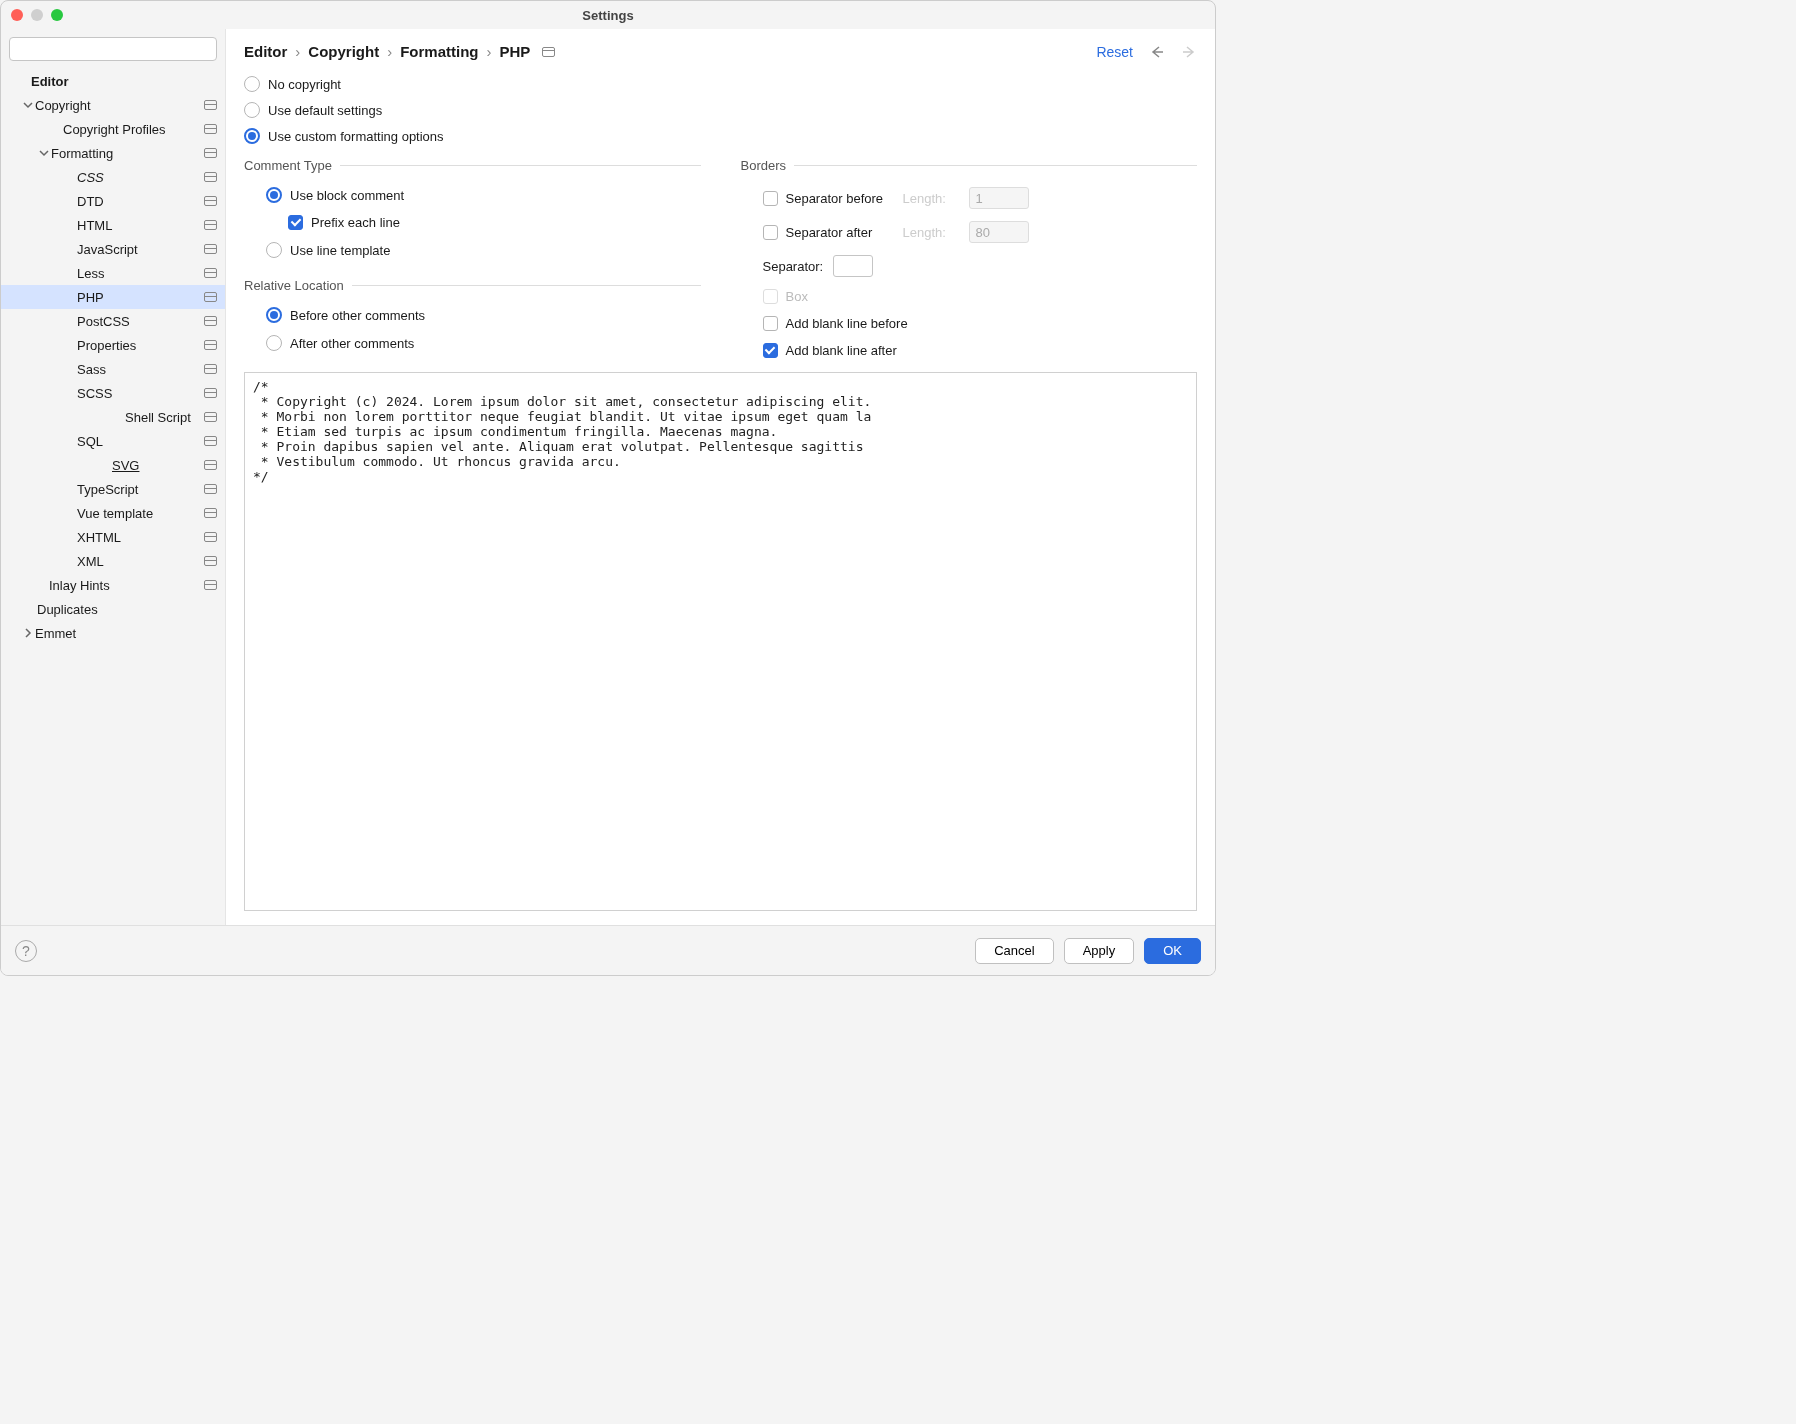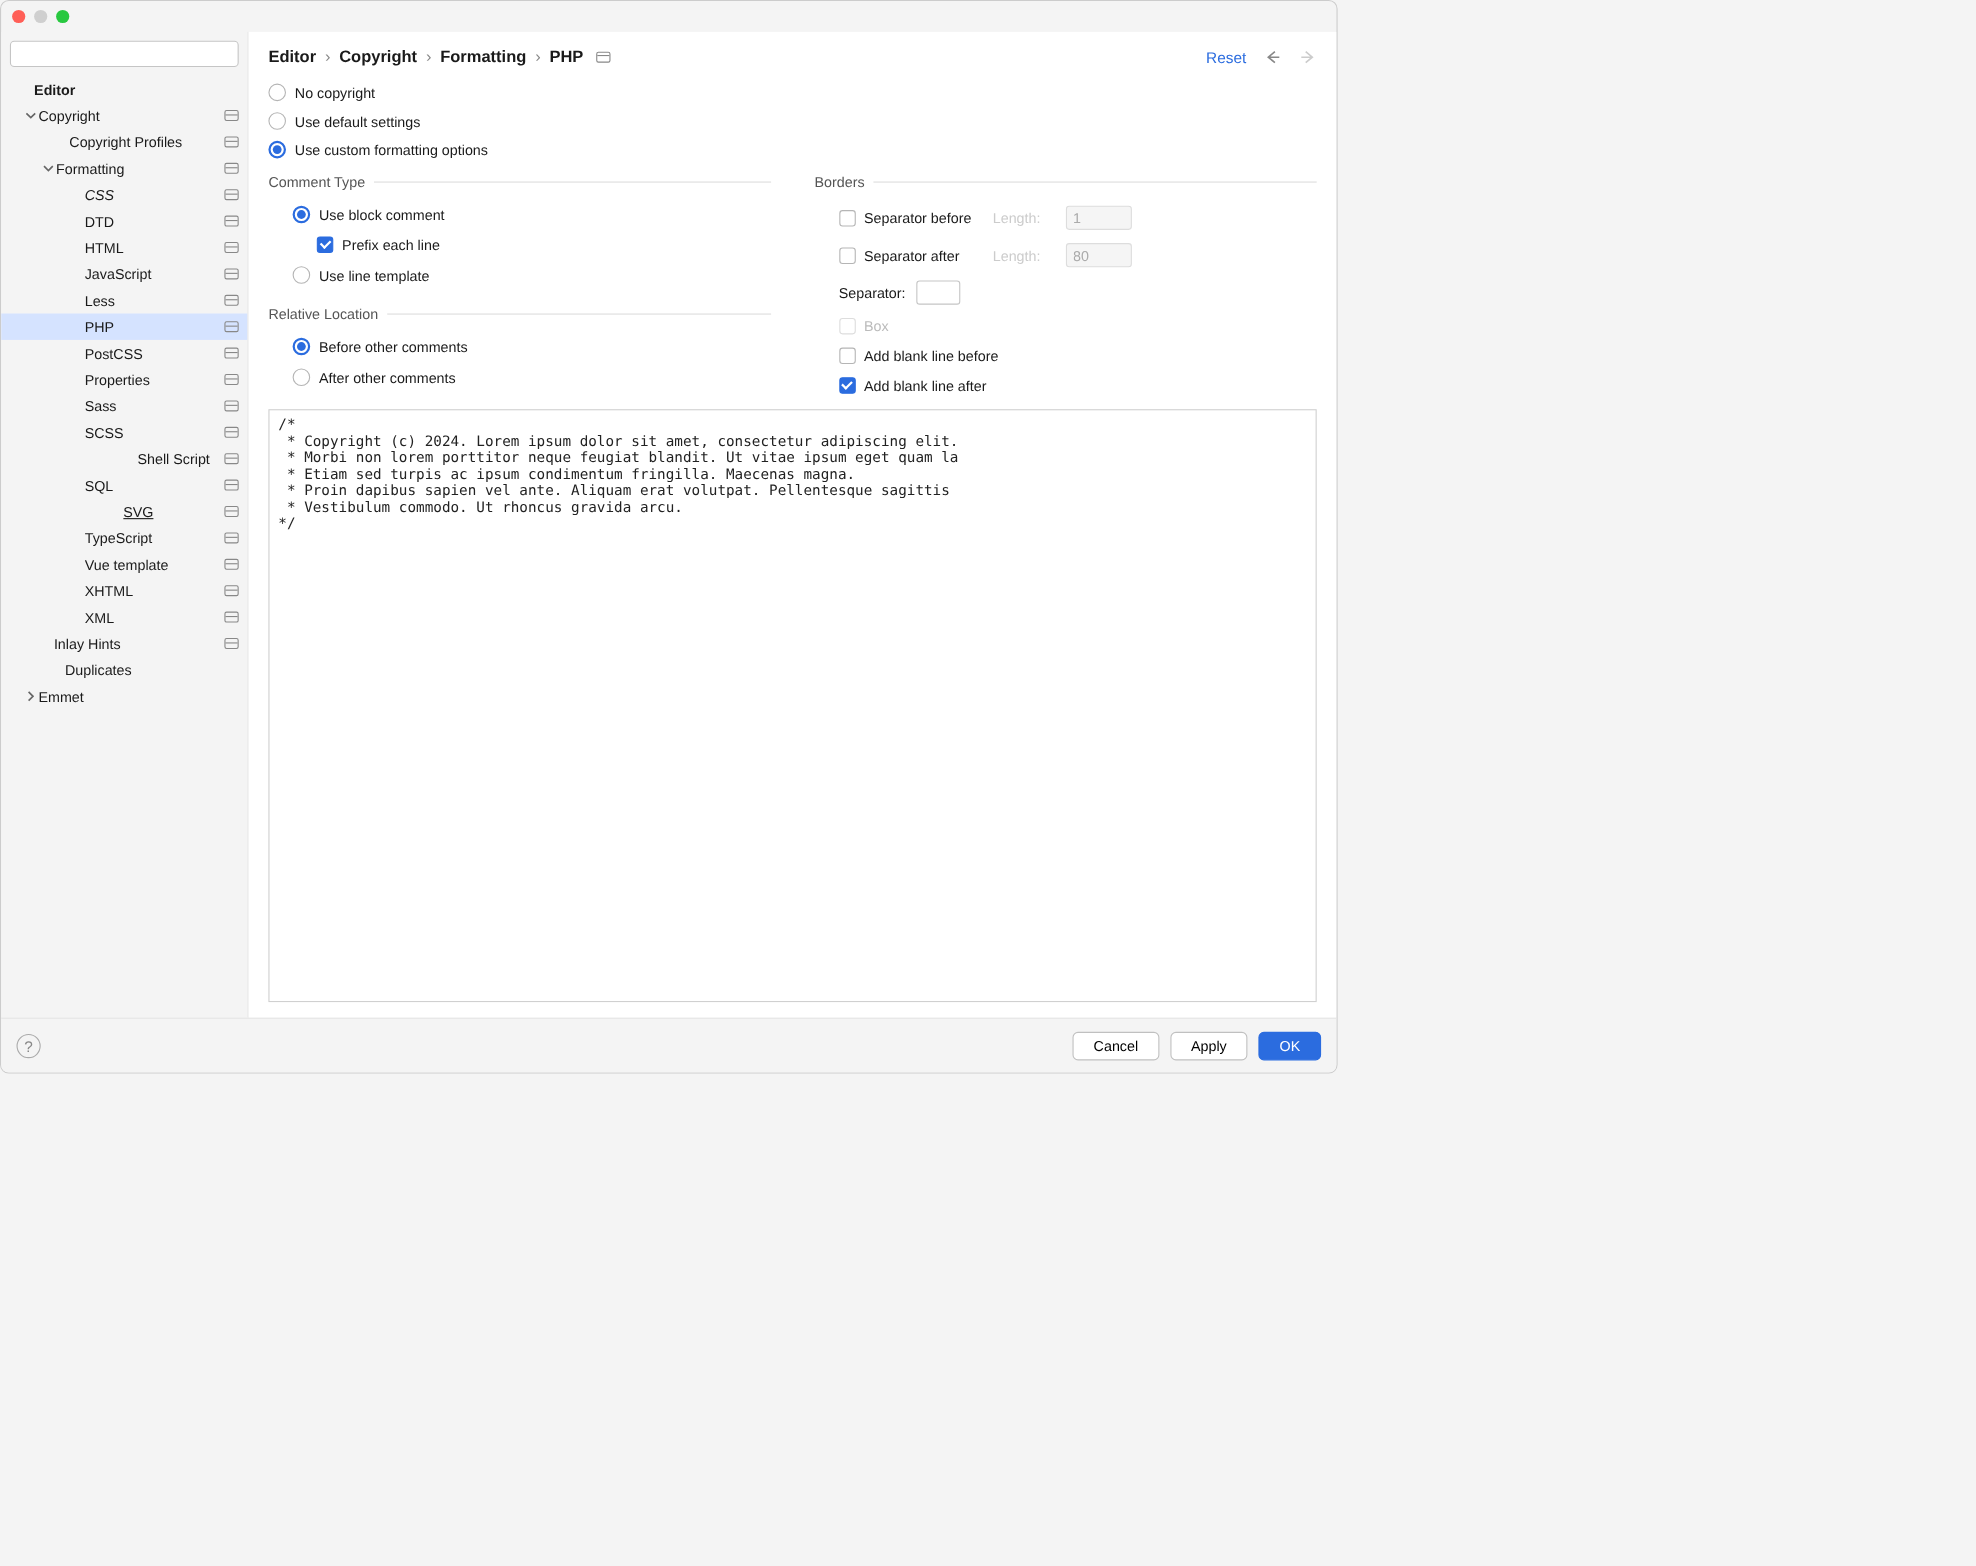--- a/index.html
+++ b/index.html
@@ -186,20 +186,21 @@
 </style>
 </head>
 <body>
 
 <div class="titlebar">
   <div class="traffic-lights">
     <div class="tl red"></div>
     <div class="tl yellow"></div>
     <div class="tl green"></div>
   </div>
+  <div class="title">Settings</div>
 </div>
 
 <div class="body">
   <div class="sidebar">
     <div class="search-wrap">
       <div class="search-container">
         <svg class="search-icon" viewBox="0 0 16 16" fill="none" stroke="currentColor" stroke-width="1.5">
           <circle cx="7" cy="7" r="4.5"></circle>
             <line x1="11" y1="11" x2="14" y2="14"></line>
         </svg>
@@ -317,21 +318,21 @@
         <div class="tree-row" style="padding-left: 62px;">
           <span style="width: 14px; flex-shrink: 0;"></span>
           <span class="tree-label">XML</span>
           <span class="sep-indicator"></span>
         </div>
         <div class="tree-row" style="padding-left: 34px;">
           <span style="width: 14px; flex-shrink: 0;"></span>
           <span class="tree-label">Inlay Hints</span>
           <span class="sep-indicator"></span>
         </div>
-        <div class="tree-row" style="padding-left: 44px; justify-content: flex-end;">
+        <div class="tree-row" style="padding-left: 22px; justify-content: flex-end;">
           <span style="width: 14px; flex-shrink: 0;"></span>
           <span class="tree-label">Duplicates</span>
         </div>
         <div class="tree-row" style="padding-left: 20px;">
           <span class="tree-arrow">
             <svg width="10" height="10" viewBox="0 0 10 10">
               <path d="M3 1 L7 5 L3 9" fill="none" stroke="currentColor" stroke-width="1.5"></path>
             </svg>
           </span>
           <span class="tree-label">Emmet</span>

